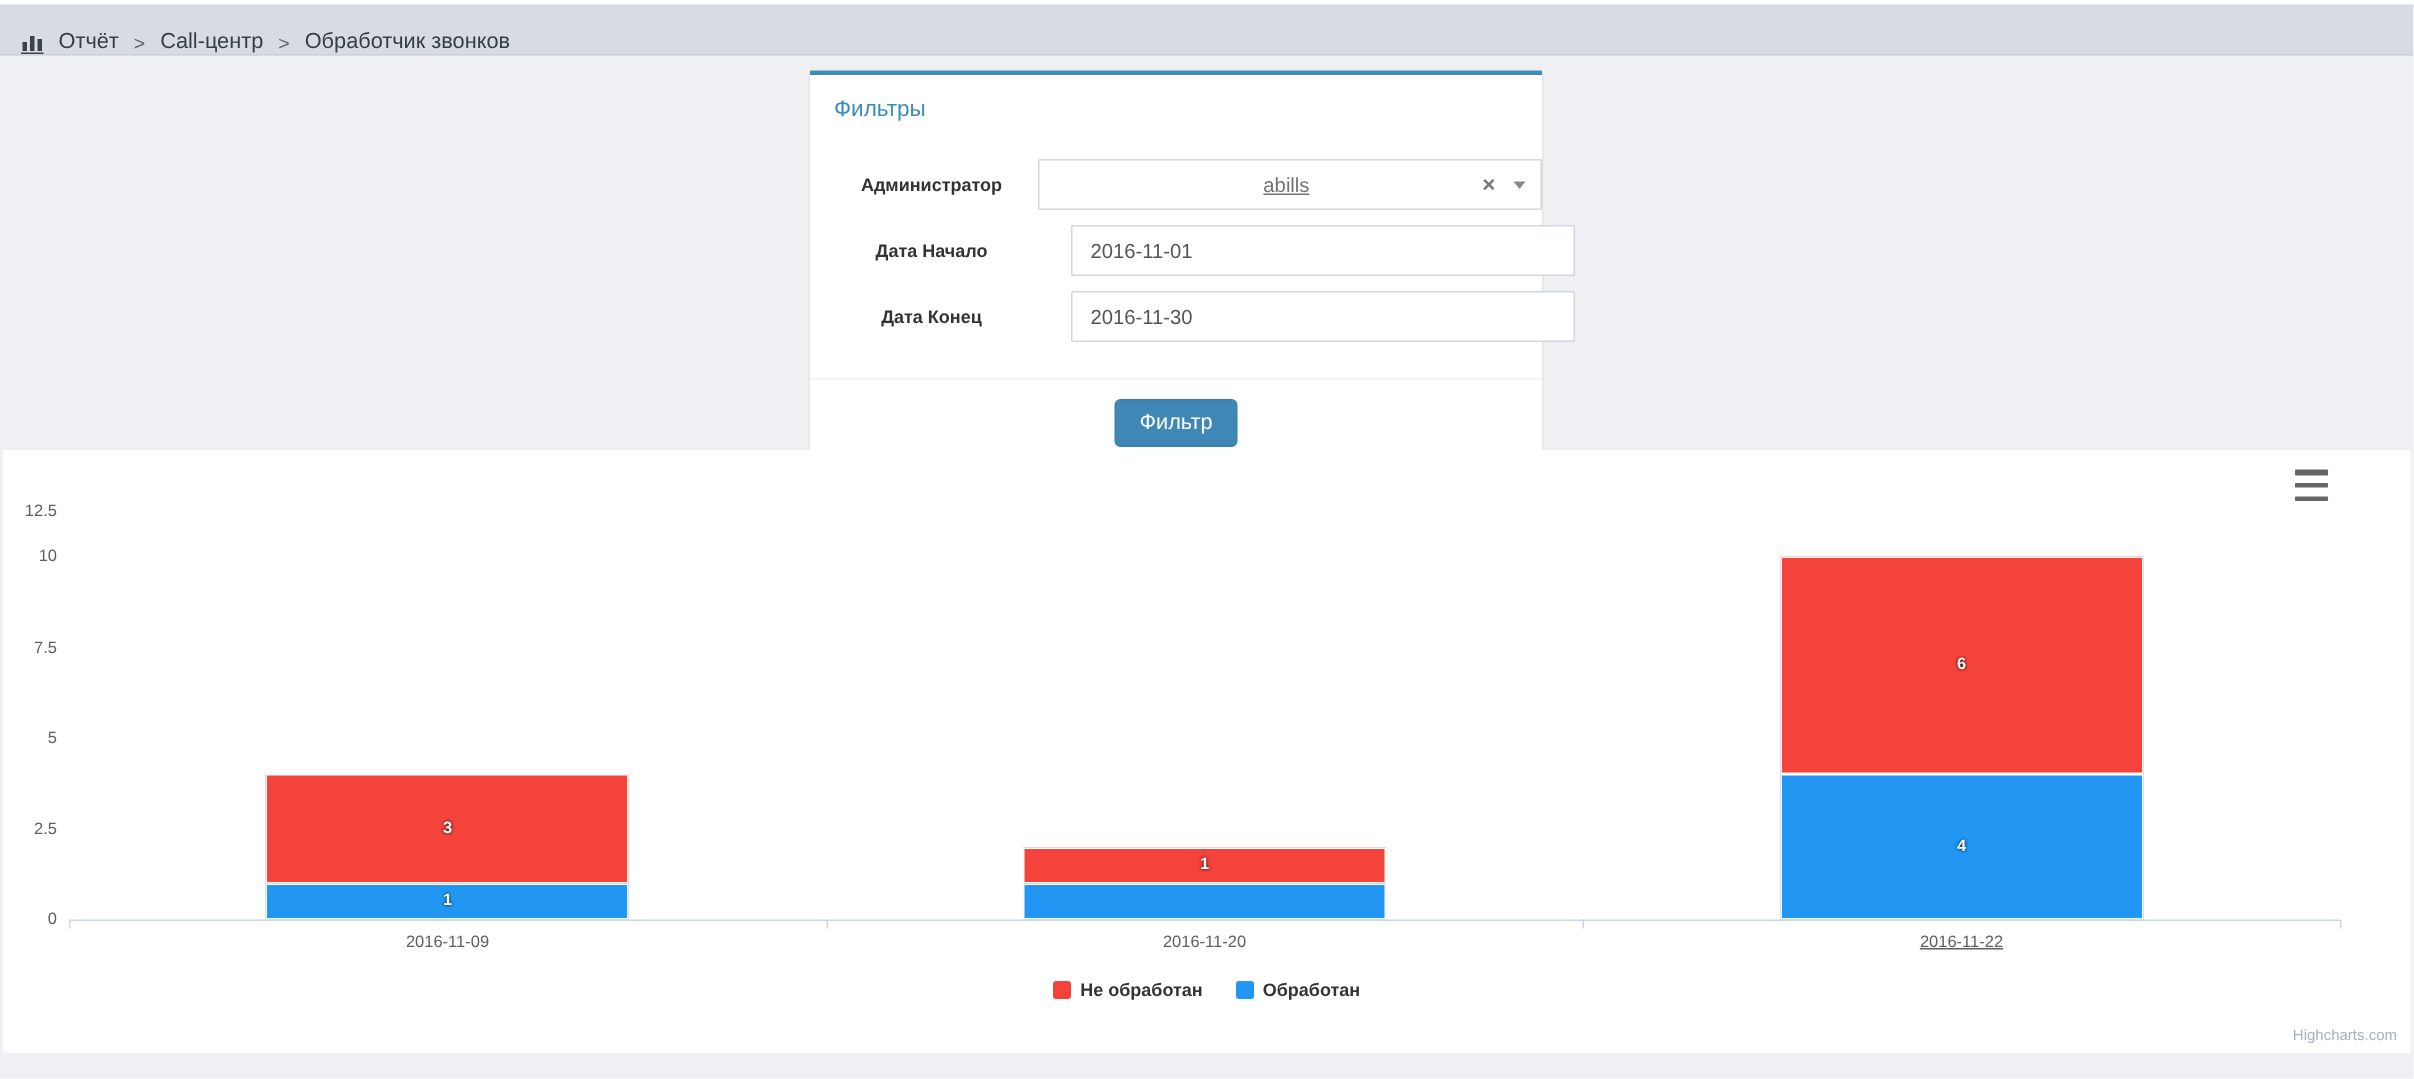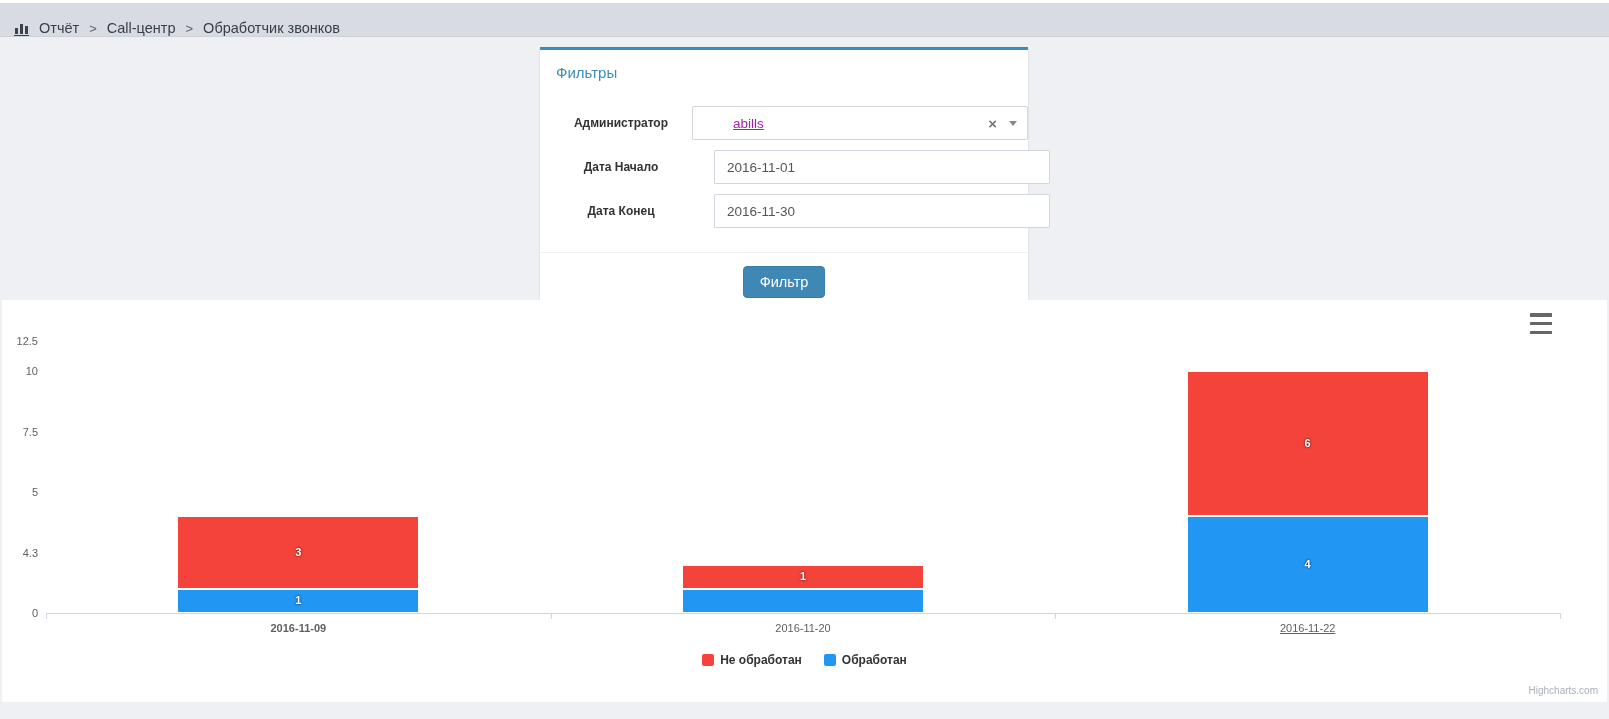--- a/index.html
+++ b/index.html
@@ -40,21 +40,21 @@
   .form-control-wrap { margin-left: 6px; width: 336px; }
   .text-input {
     width: 336px; height: 34px; border: 1px solid #d2d6de; border-radius: 1px;
     font-family: "Liberation Sans", sans-serif;
     font-size: 13.5px; color: #555; padding: 0 12px; background: #fff; outline: none; margin-left: 22px;
   }
   .select-box {
     width: 336px; height: 34px; border: 1px solid #d2d6de; border-radius: 1px;
     background: #fff; display: flex; align-items: center; cursor: pointer;
   }
-  .select-value { flex: 1; text-align: left; font-size: 13.5px; color: #a21caf; padding-left: 40px; text-decoration: underline; }
+  .select-value { flex: 1; text-align: center; font-size: 13.5px; color: #737373; padding-left: 40px; text-decoration: underline; }
   .select-clear { color: #777; font-size: 15px; font-weight: bold; padding: 0 6px; line-height: 1; cursor: pointer; }
   .select-caret { width: 0; height: 0; border-left: 4px solid transparent; border-right: 4px solid transparent; border-top: 5px solid #888; margin: 0 10px 0 6px; }
   .panel-footer { border-top: 1px solid #f0f0f0; padding: 13px 0 14px 0; text-align: center; }
   .filter-btn {
     display: inline-block; background: var(--btn, #3f87b4); border: 1px solid var(--btn-border, #367fa9);
     color: #fff; font-family: "Liberation Sans", sans-serif; font-size: 14.5px;
     padding: 7px 16px; border-radius: 4px; cursor: pointer;
   }
 
   
@@ -140,31 +140,31 @@
 
 <div class="chart-card">
   <div id="chart-area">
     <div class="chart-menu-btn">
       <span></span>
       <span></span>
       <span></span>
     </div>
     <div class="chart-credit">Highcharts.com</div>
   <div class="y-label" style="left: 0px; top: 307px;">0</div>
-      <div class="y-label" style="left: 0px; top: 246.6px;">4.3</div>
+      <div class="y-label" style="left: 0px; top: 246.6px;">2.5</div>
       <div class="y-label" style="left: 0px; top: 186.2px;">5</div>
       <div class="y-label" style="left: 0px; top: 125.8px;">7.5</div>
       <div class="y-label" style="left: 0px; top: 65.4px;">10</div>
       <div class="y-label" style="left: 0px; top: 5px; margin-top: 30px;">12.5</div>
       <div class="axis-line" style="left: 44px; top: 313px; width: 1514px;"></div>
       <div class="axis-tick" style="left: 44px; top: 313px;"></div>
       <div class="axis-tick" style="left: 548.667px; top: 313px;"></div>
       <div class="axis-tick" style="left: 1053.33px; top: 313px;"></div>
       <div class="axis-tick" style="left: 1558px; top: 313px;"></div>
-      <div class="cat-label" style="left: 296.333px; top: 322px; font-weight: bold;">2016-11-09</div>
+      <div class="cat-label" style="left: 296.333px; top: 322px;">2016-11-09</div>
       <div class="cat-label" style="left: 801px; top: 322px;">2016-11-20</div>
       <div class="cat-label" style="left: 1305.67px; top: 322px; text-decoration: underline;">2016-11-22</div>
       <div class="bar-seg" style="left: 175.333px; top: 288.84px; width: 242px; height: 24.16px; background: rgb(33, 150, 243);"></div>
       <div class="data-label" style="left: 296.333px; top: 293.92px;">1</div>
       <div class="bar-seg" style="left: 175.333px; top: 216.36px; width: 242px; height: 72.48px; background: rgb(244, 67, 58);"></div>
       <div class="data-label" style="left: 296.333px; top: 245.6px;">3</div>
       <div class="bar-seg" style="left: 680px; top: 288.84px; width: 242px; height: 24.16px; background: rgb(33, 150, 243);"></div>
       <div class="bar-seg" style="left: 680px; top: 264.68px; width: 242px; height: 24.16px; background: rgb(244, 67, 58);"></div>
       <div class="data-label" style="left: 801px; top: 269.76px;">1</div>
       <div class="bar-seg" style="left: 1184.67px; top: 216.36px; width: 242px; height: 96.64px; background: rgb(33, 150, 243);"></div>

